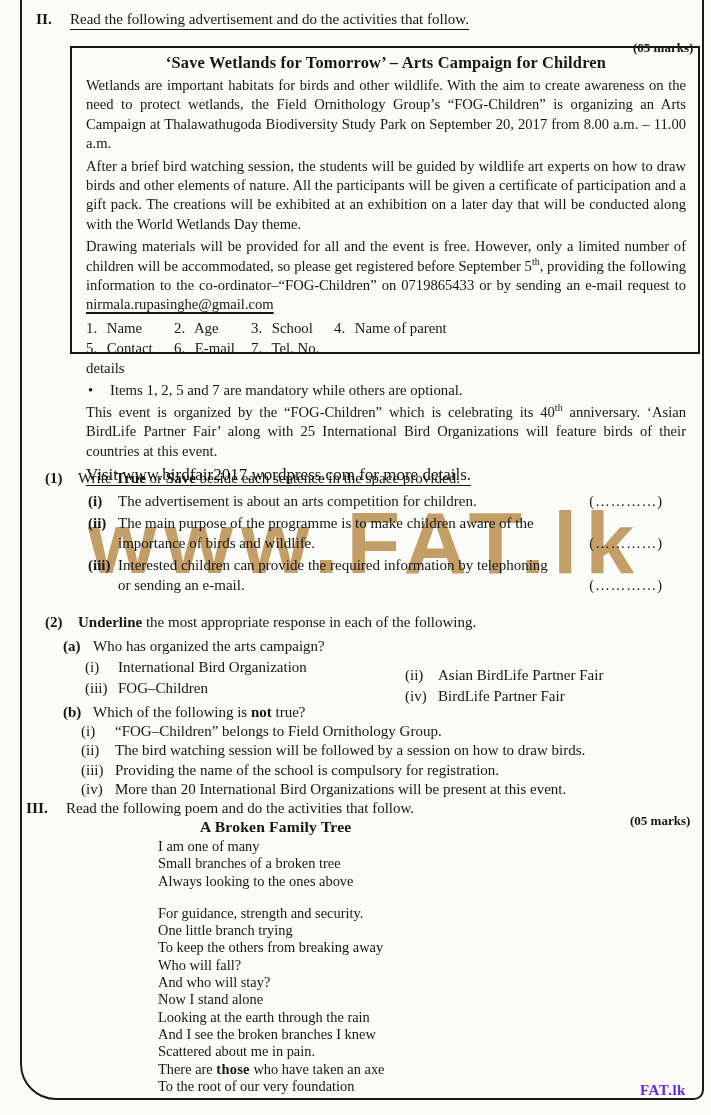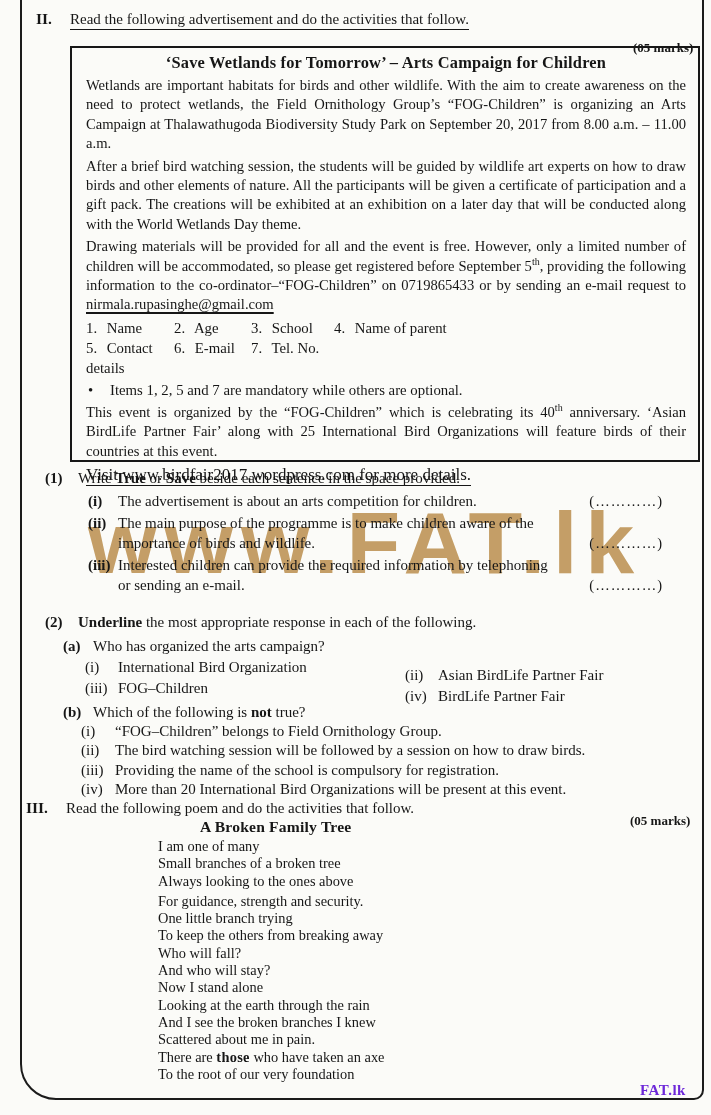--- a/index.html
+++ b/index.html
@@ -30,21 +30,21 @@
   .numeral{font-weight:bold;font-size:15.5px;width:34px;flex:none;}
   .sec3-head .numeral{width:40px;}
   .head-text{font-size:15px;border-bottom:1.6px solid #161616;padding-bottom:1px;}
   .sec3-head .head-text{border-bottom:none;}
   .marks{position:absolute;font-weight:bold;font-size:13px;white-space:nowrap;}
   .marks-top{left:633px;top:40px;}
   .marks-poem{left:630px;top:813px;}
 
   
   .ad-box{
-    position:absolute;left:70px;top:46px;width:630px;height:416px;
+    position:absolute;left:70px;top:46px;width:630px;height:308px;
     border:2.4px solid #171717;box-sizing:border-box;
     padding:4px 12px 4px 14px;
   }
   .ad-title{
     text-align:center;font-weight:bold;font-size:16.4px;letter-spacing:.2px;
     margin:1px 0 2px 0;
   }
   .ad-para{margin:3px 0;font-size:14.6px;line-height:19.4px;text-align:justify;}
   .ad-para sup{font-size:10px;line-height:0;}
   .email{text-decoration:underline;text-decoration-thickness:1.6px;text-underline-offset:3px;}
@@ -76,21 +76,21 @@
   .opt{display:flex;}
   .onum{width:33px;flex:none;}
   .opt.shifted{position:relative;top:8px;}
   .bopt{display:flex;font-size:15px;line-height:19.3px;margin-left:36px;}
   .bonum{width:34px;flex:none;}
 
   
   .poem{position:absolute;left:158px;top:818px;width:430px;}
   .poem-title{font-weight:bold;font-size:15.6px;margin:0 0 2px 42px;letter-spacing:.2px;}
   .pline{font-size:14.4px;line-height:17.3px;white-space:nowrap;}
-  .pline.gap{margin-top:3px;}
+  .pline.gap{margin-top:15px;}
   .pline b{letter-spacing:.3px;}
 
   .corner-brand{
     position:absolute;left:640px;top:1082px;z-index:4;
     color:#6d28d9;font-weight:bold;font-size:15px;letter-spacing:.5px;
   }
 </style>
 </head>
 <body>
 

